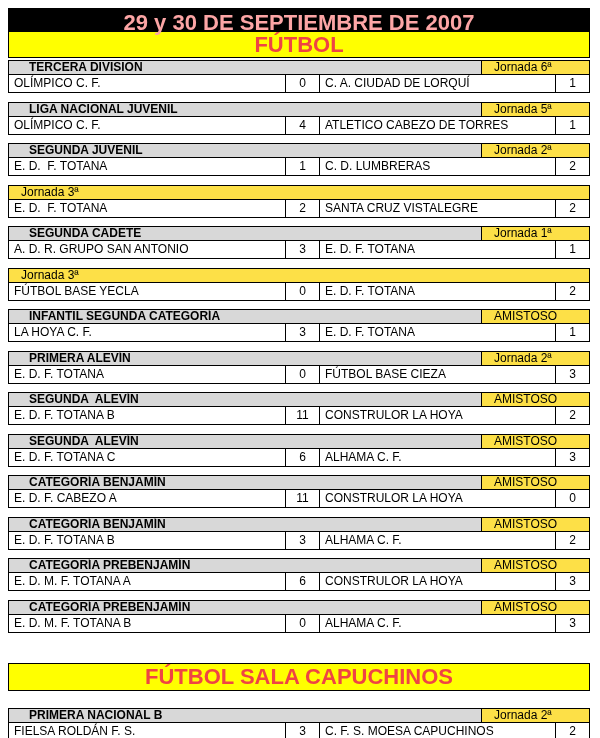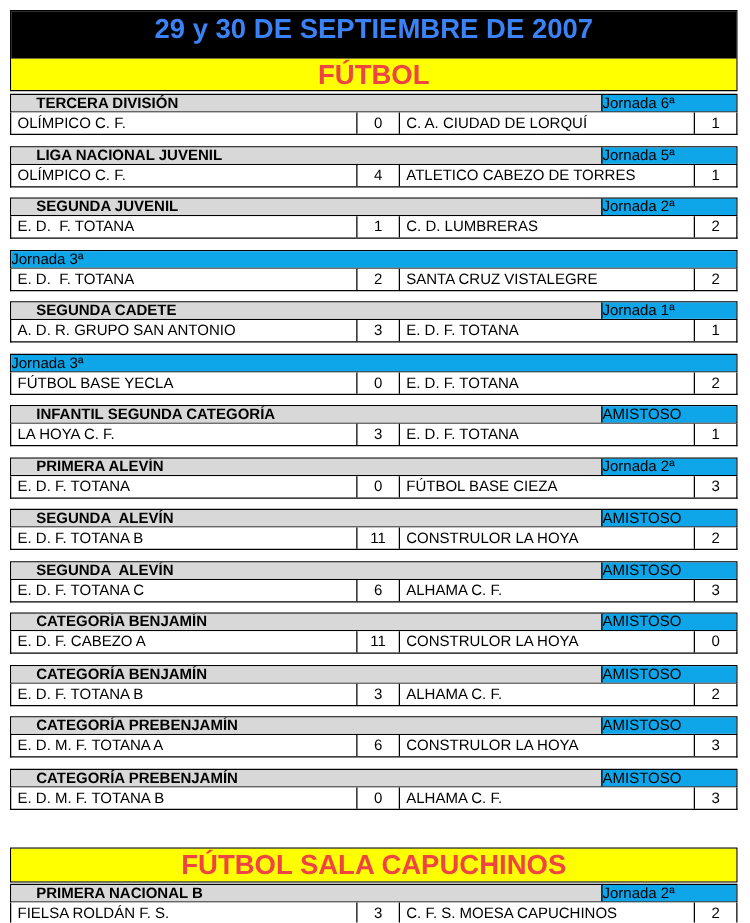--- a/index.html
+++ b/index.html
@@ -11,32 +11,32 @@
   }
   .page { padding: 8px 10px 0 8px; width: 582px; }
 
   
   .banner {
     width: 580px;
     border: 1px solid #000;
     margin-bottom: 2px;
   }
   .banner .black-band {
-    background: #000000; color: #3b82f6;
-    height: 38px; line-height: 27px;
+    background: #000000; color: #fca5a5;
+    height: 23px; line-height: 27px;
     text-align: center; font-size: 22px; font-weight: bold;
     white-space: pre;
   }
   .banner .yellow-band {
     background: #ffff00; color: #ef4444;
     height: 25px; line-height: 25px;
     text-align: center; font-size: 22px; font-weight: bold;
     white-space: pre;
   }
-  .banner.solo { margin-top: 0; margin-bottom: 1px; }
+  .banner.solo { margin-top: 0; margin-bottom: 17px; }
   .banner.solo .yellow-band { height: 26px; line-height: 26px; }
 
   .big-gap { height: 22px; }
 
   
   .section { width: 582px; margin-bottom: 8.5px; }
   .srow {
     display: flex; box-sizing: border-box; width: 582px;
     border: 1px solid #000; background: #fff;
   }
@@ -46,21 +46,21 @@
     box-sizing: border-box; overflow: hidden;
     white-space: pre; font-size: 12px;
   }
   .cell + .cell { border-left: 1px solid #000; }
   .head .cell { line-height: 13px; }
   .match .cell { line-height: 16px; }
   .cell.title {
     width: 472px; background: #d8d8d8;
     font-weight: bold; padding-left: 20px;
   }
-  .cell.round { flex: 1; padding-left: 0; background: #0ea5e9; }
+  .cell.round { flex: 1; padding-left: 12px; background: #fde047; }
   .cell.team  { width: 276px; padding-left: 5px; }
   .cell.team.away { width: 236px; }
   .cell.score { width: 34px; text-align: center; }
   .cell.score.last { flex: 1; }
 </style>
 </head>
 <body>
 
 <div class="page">
 

